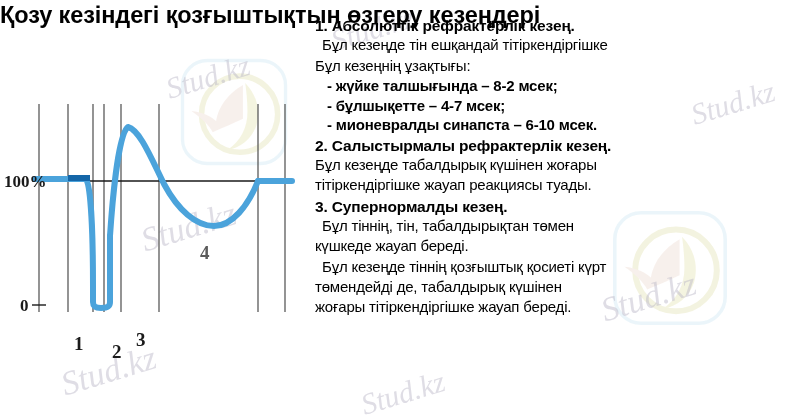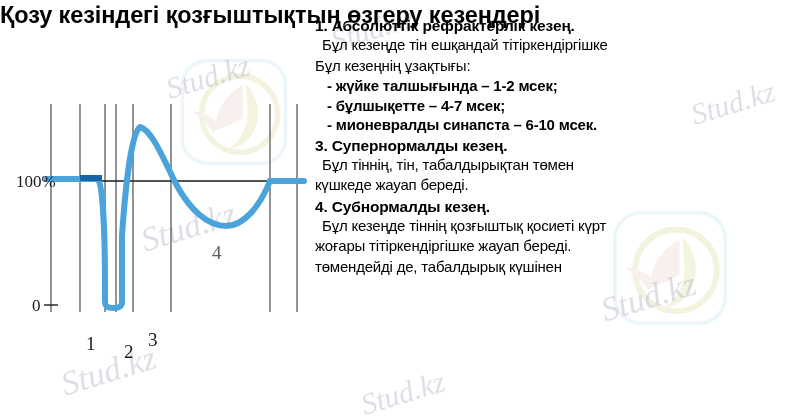--- a/index.html
+++ b/index.html
@@ -32,21 +32,21 @@
     position:absolute;left:0;top:2px;width:800px;
     text-align:left;
     font-size:23.5px;
     font-weight:bold;
     letter-spacing:-0.1px;
     color:#000;
     z-index:12;
   }
 
   
-  .chart-wrap{position:absolute;left:12px;top:86px;width:310px;height:285px;z-index:10;}
+  .chart-wrap{position:absolute;left:0;top:86px;width:310px;height:285px;z-index:10;font-weight:bold;}
   .chart-svg{display:block;}
   .ylabel{
     font-family:"Liberation Serif",serif;
     font-size:17px;fill:#1a1a1a;
   }
   .xlabel{
     font-family:"Liberation Serif",serif;
     font-size:19px;fill:#1a1a1a;
   }
   .plotlabel{
@@ -158,33 +158,37 @@
       <text class="plotlabel" x="200" y="173">4</text>
     </svg>
   </div>
 
   <div class="panel">
 
     <div class="item">
       <div class="item-head">1. Абсолюттік рефрактерлік кезең.</div>
       <div class="item-body indent-first">Бұл кезеңде тін ешқандай тітіркендіргішке</div>
       <div class="item-body">Бұл кезеңнің ұзақтығы:</div>
-      <div class="bullet">- жүйке талшығында – 1-2 мсек;</div>
+      <div class="bullet">- жүйке талшығында – 8-2 мсек;</div>
       <div class="bullet">- бұлшықетте – 4-7 мсек;</div>
       <div class="bullet">- мионевралды синапста – 6-10 мсек.</div>
     </div>
 
+    <div class="item">
+      <div class="item-head">2. Салыстырмалы рефрактерлік кезең.</div>
+      <div class="item-body">Бұл кезеңде табалдырық күшінен жоғары</div>
+      <div class="item-body">тітіркендіргішке жауап реакциясы туады.</div>
+    </div>
 
     <div class="item">
       <div class="item-head">3. Супернормалды кезең.</div>
       <div class="item-body indent-first">Бұл тіннің, тін, табалдырықтан төмен</div>
       <div class="item-body">күшкеде жауап береді.</div>
     </div>
 
     <div class="item">
-      <div class="item-head">4. Субнормалды кезең.</div>
       <div class="item-body indent-first">Бұл кезеңде тіннің қозғыштық қосиеті күрт</div>
+      <div class="item-body">төмендейді де, табалдырық күшінен</div>
       <div class="item-body">жоғары тітіркендіргішке жауап береді.</div>
-      <div class="item-body">төмендейді де, табалдырық күшінен</div>
     </div>
 
   </div>
 </div>
 
 </body></html>

